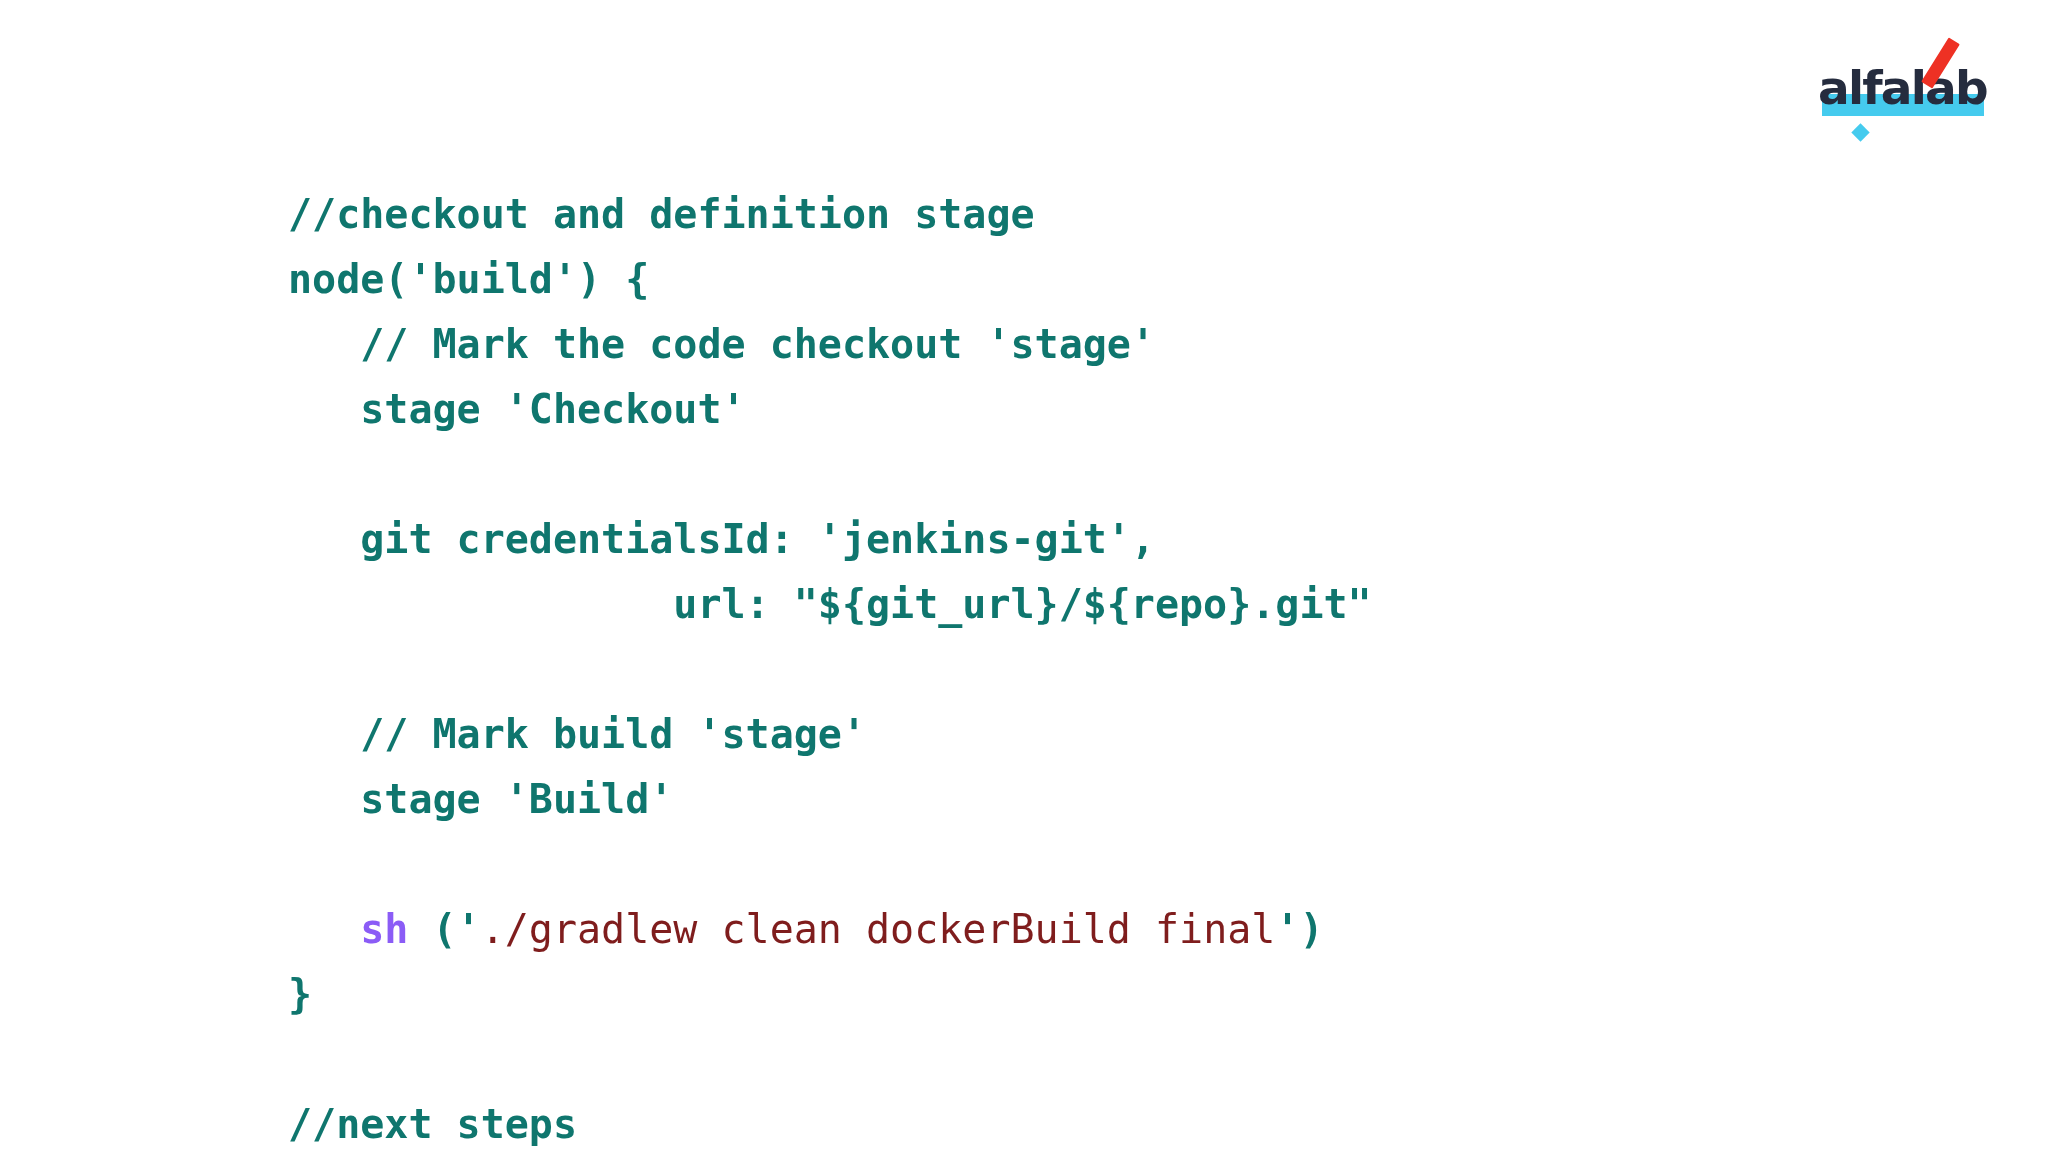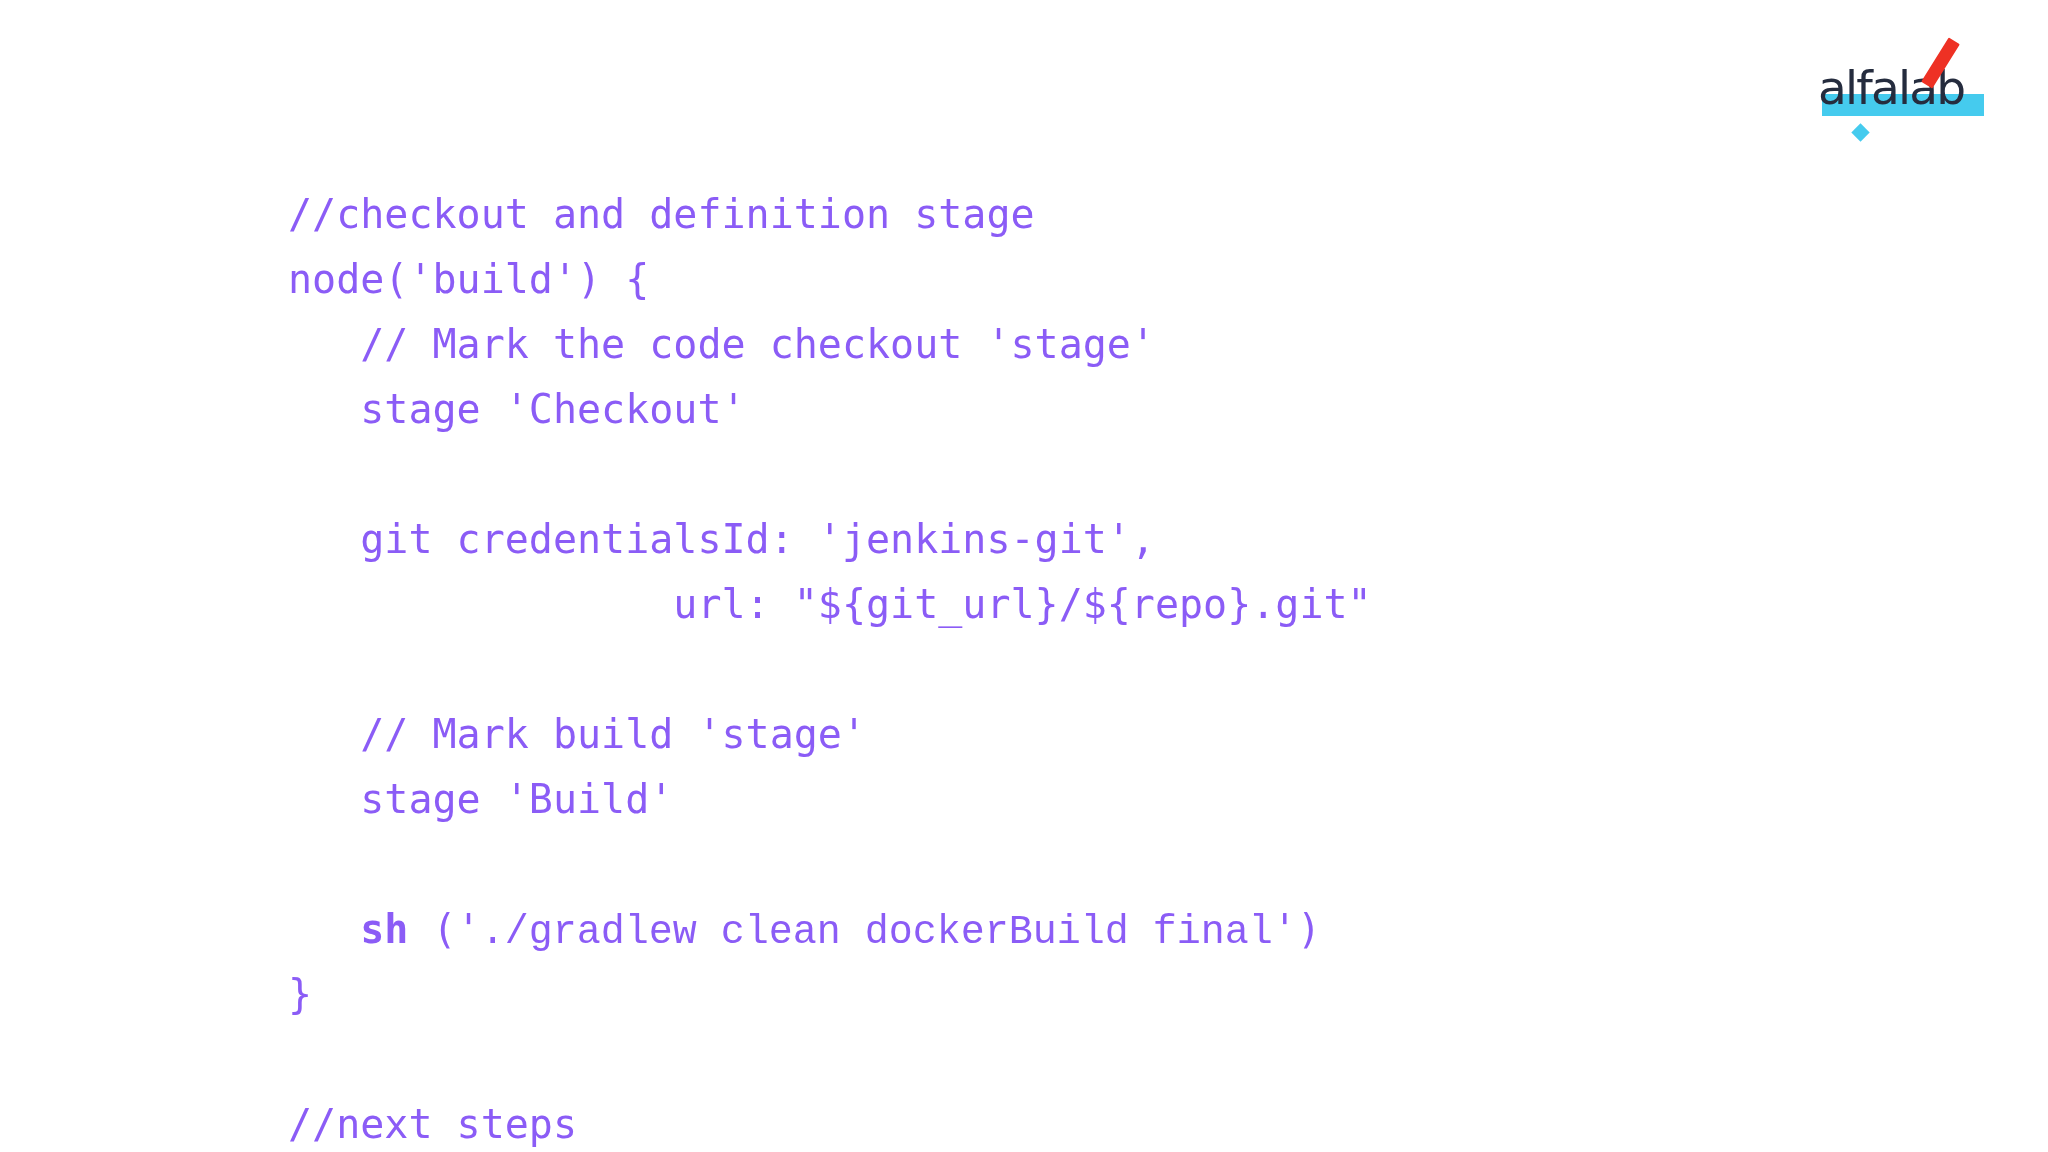--- a/index.html
+++ b/index.html
@@ -40,21 +40,21 @@
     background: #45CBEE;
   }
   .logo-wordmark {
     position: absolute;
     left: 0px;
     top: 26px;
     width: 180px;
     height: 52px;
     font-family: "DejaVu Sans", "Liberation Sans", sans-serif;
     font-size: 47px;
-    font-weight: 400;
+    font-weight: 700;
     letter-spacing: -1.8px;
     color: #252C3E;
     line-height: 52px;
     white-space: nowrap;
   }
   .logo-red-slash {
     position: absolute;
     left: 116px;
     top: 1px;
     width: 13px;
@@ -88,23 +88,23 @@
   }
   .code-line {
     height: 65px;
     white-space: pre;
   }
   .code-line.blank {
     color: transparent;
   }
 
   
-  .tok-plain   { color: #8b5cf6; }
+  .tok-plain   { color: #0f766e; font-weight: bold; }
   .tok-kw      { color: #8b5cf6; font-weight: 700; }
-  .tok-str     { color: #8b5cf6; font-family: Liberation Mono, monospace; }
+  .tok-str     { color: #7f1d1d; }
 </style>
 </head>
 <body>
 
 <div class="slide">
 
   <div class="logo">
     <div class="logo-cyan-bar"></div>
     <div class="logo-wordmark">alfalab</div>
     <div class="logo-red-slash"></div>

